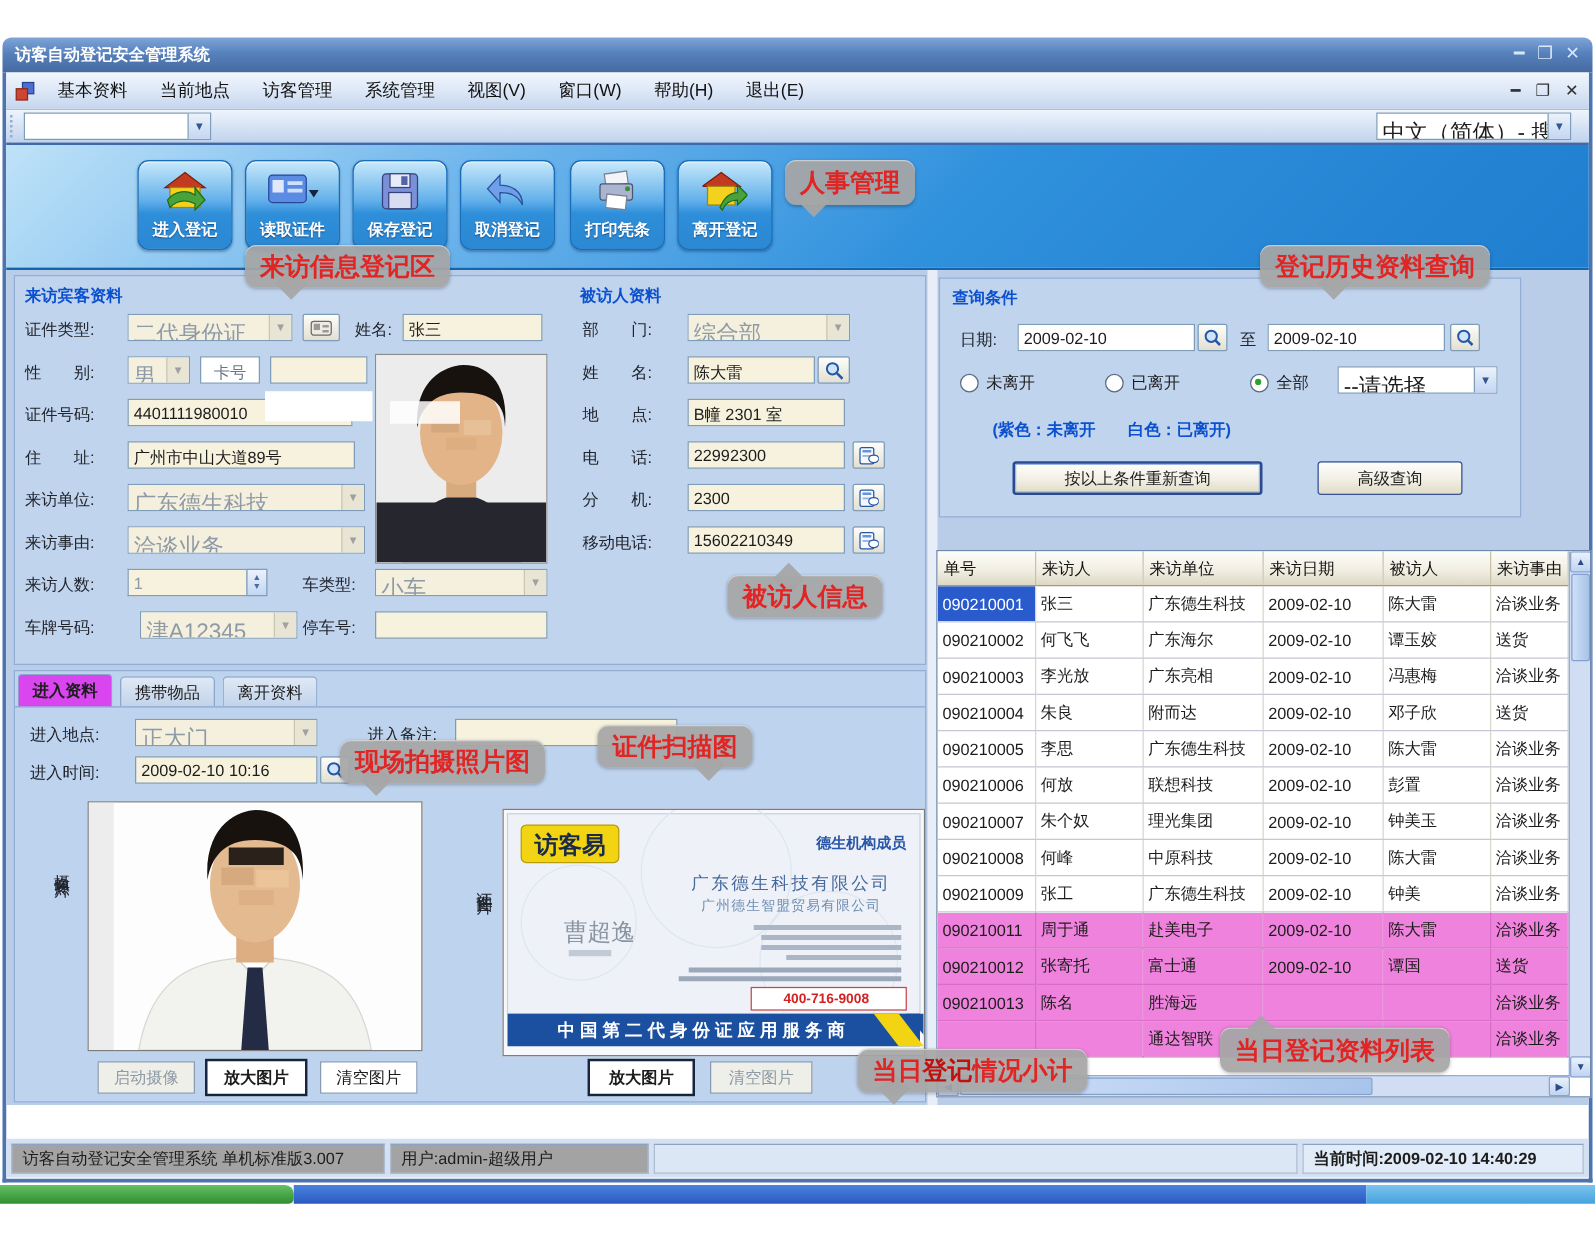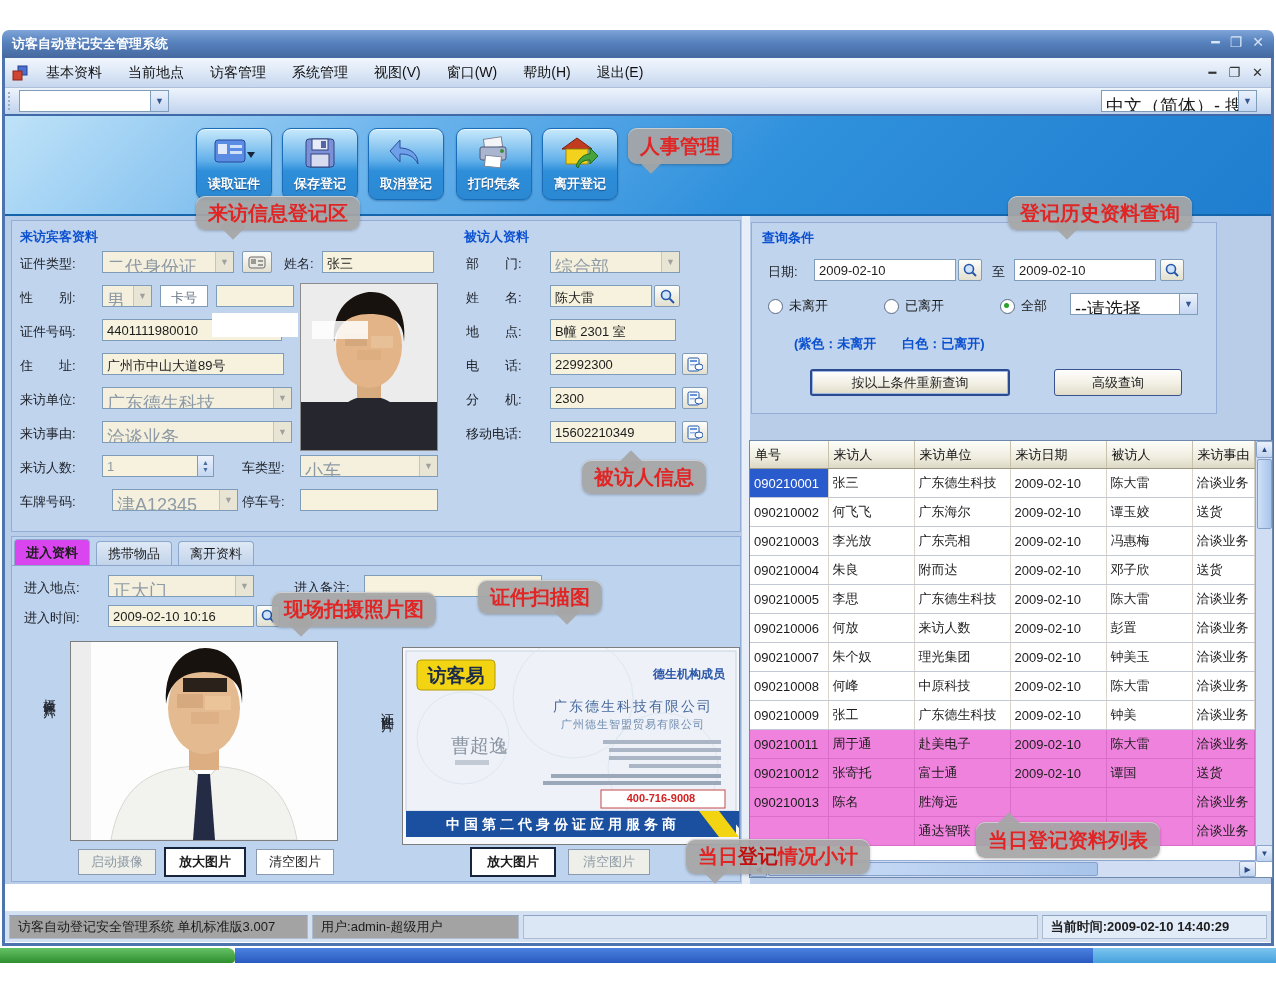--- a/index.html
+++ b/index.html
@@ -158,20 +158,28 @@
       <div class="val"></div>
       <div class="arr">▼</div>
     </div>
     <div class="combo" style="position:absolute;right:14px;width:156px">
       <div class="val">中文（简体）- 搜</div>
       <div class="arr">▼</div>
     </div>
   </div>
 
   <div class="abs toolband">
+    <div class="tbtn" style="left:105px">
+      <svg class="ticon" width="36" height="34">
+        <polygon points="18,2 34,14 2,14" fill="#c23a20" stroke="#7a1e0c"></polygon>
+        <rect x="6" y="14" width="24" height="16" fill="#f2d21c" stroke="#a08410"></rect>
+        <path d="M4 24 C10 16 20 16 26 20 L26 14 L34 24 L26 32 L26 27 C18 23 12 24 6 30 Z" fill="#49a33c" stroke="#1f6d18"></path>
+      </svg>
+      <span class="tlabel">进入登记</span>
+    </div>
     <div class="tbtn" style="left:191px">
       <svg class="ticon" width="42" height="34">
         <rect x="2" y="4" width="30" height="22" rx="3" fill="#5b8ce4" stroke="#26479c"></rect>
         <rect x="5" y="8" width="9" height="10" fill="#dfe9fb"></rect>
         <rect x="17" y="9" width="12" height="3" fill="#cfe0fa"></rect>
         <rect x="17" y="15" width="12" height="3" fill="#cfe0fa"></rect>
         <polygon points="34,16 42,16 38,22" fill="#16243e"></polygon>
       </svg>
       <span class="tlabel">读取证件</span>
     </div>
@@ -384,21 +392,21 @@
         <span>全部</span>
       </div>
       <div class="combo cmbp" style="left:318px;top:70px;width:128px">
         <div class="val">--请选择</div>
         <div class="arr">▼</div>
       </div>
 
       <div class="legend" style="left:42px;top:112px">(紫色：未离开　　白色：已离开)</div>
 
       <div class="xpbtn primary" style="left:58px;top:146px;width:200px;height:27px">按以上条件重新查询</div>
-      <div class="xpbtn" style="left:302px;top:146px;width:128px;height:27px">高级查询</div>
+      <div class="xpbtn" style="left:302px;top:146px;width:116px;height:27px">高级查询</div>
     </div>
 
     <div class="tblwrap" style="left:744px;top:224px;width:524px;height:438px">
       <table class="grid">
         <colgroup>
             <col style="width:78px">
             <col style="width:86px">
             <col style="width:96px">
             <col style="width:96px">
             <col style="width:86px">
@@ -451,21 +459,21 @@
               <td>090210005</td>
               <td>李思</td>
               <td>广东德生科技</td>
               <td>2009-02-10</td>
               <td>陈大雷</td>
               <td>洽谈业务</td>
             </tr>
             <tr>
               <td>090210006</td>
               <td>何放</td>
-              <td>来访人数</td>
+              <td>联想科技</td>
               <td>2009-02-10</td>
               <td>彭置</td>
               <td>洽谈业务</td>
             </tr>
             <tr>
               <td>090210007</td>
               <td>朱个奴</td>
               <td>理光集团</td>
               <td>2009-02-10</td>
               <td>钟美玉</td>

